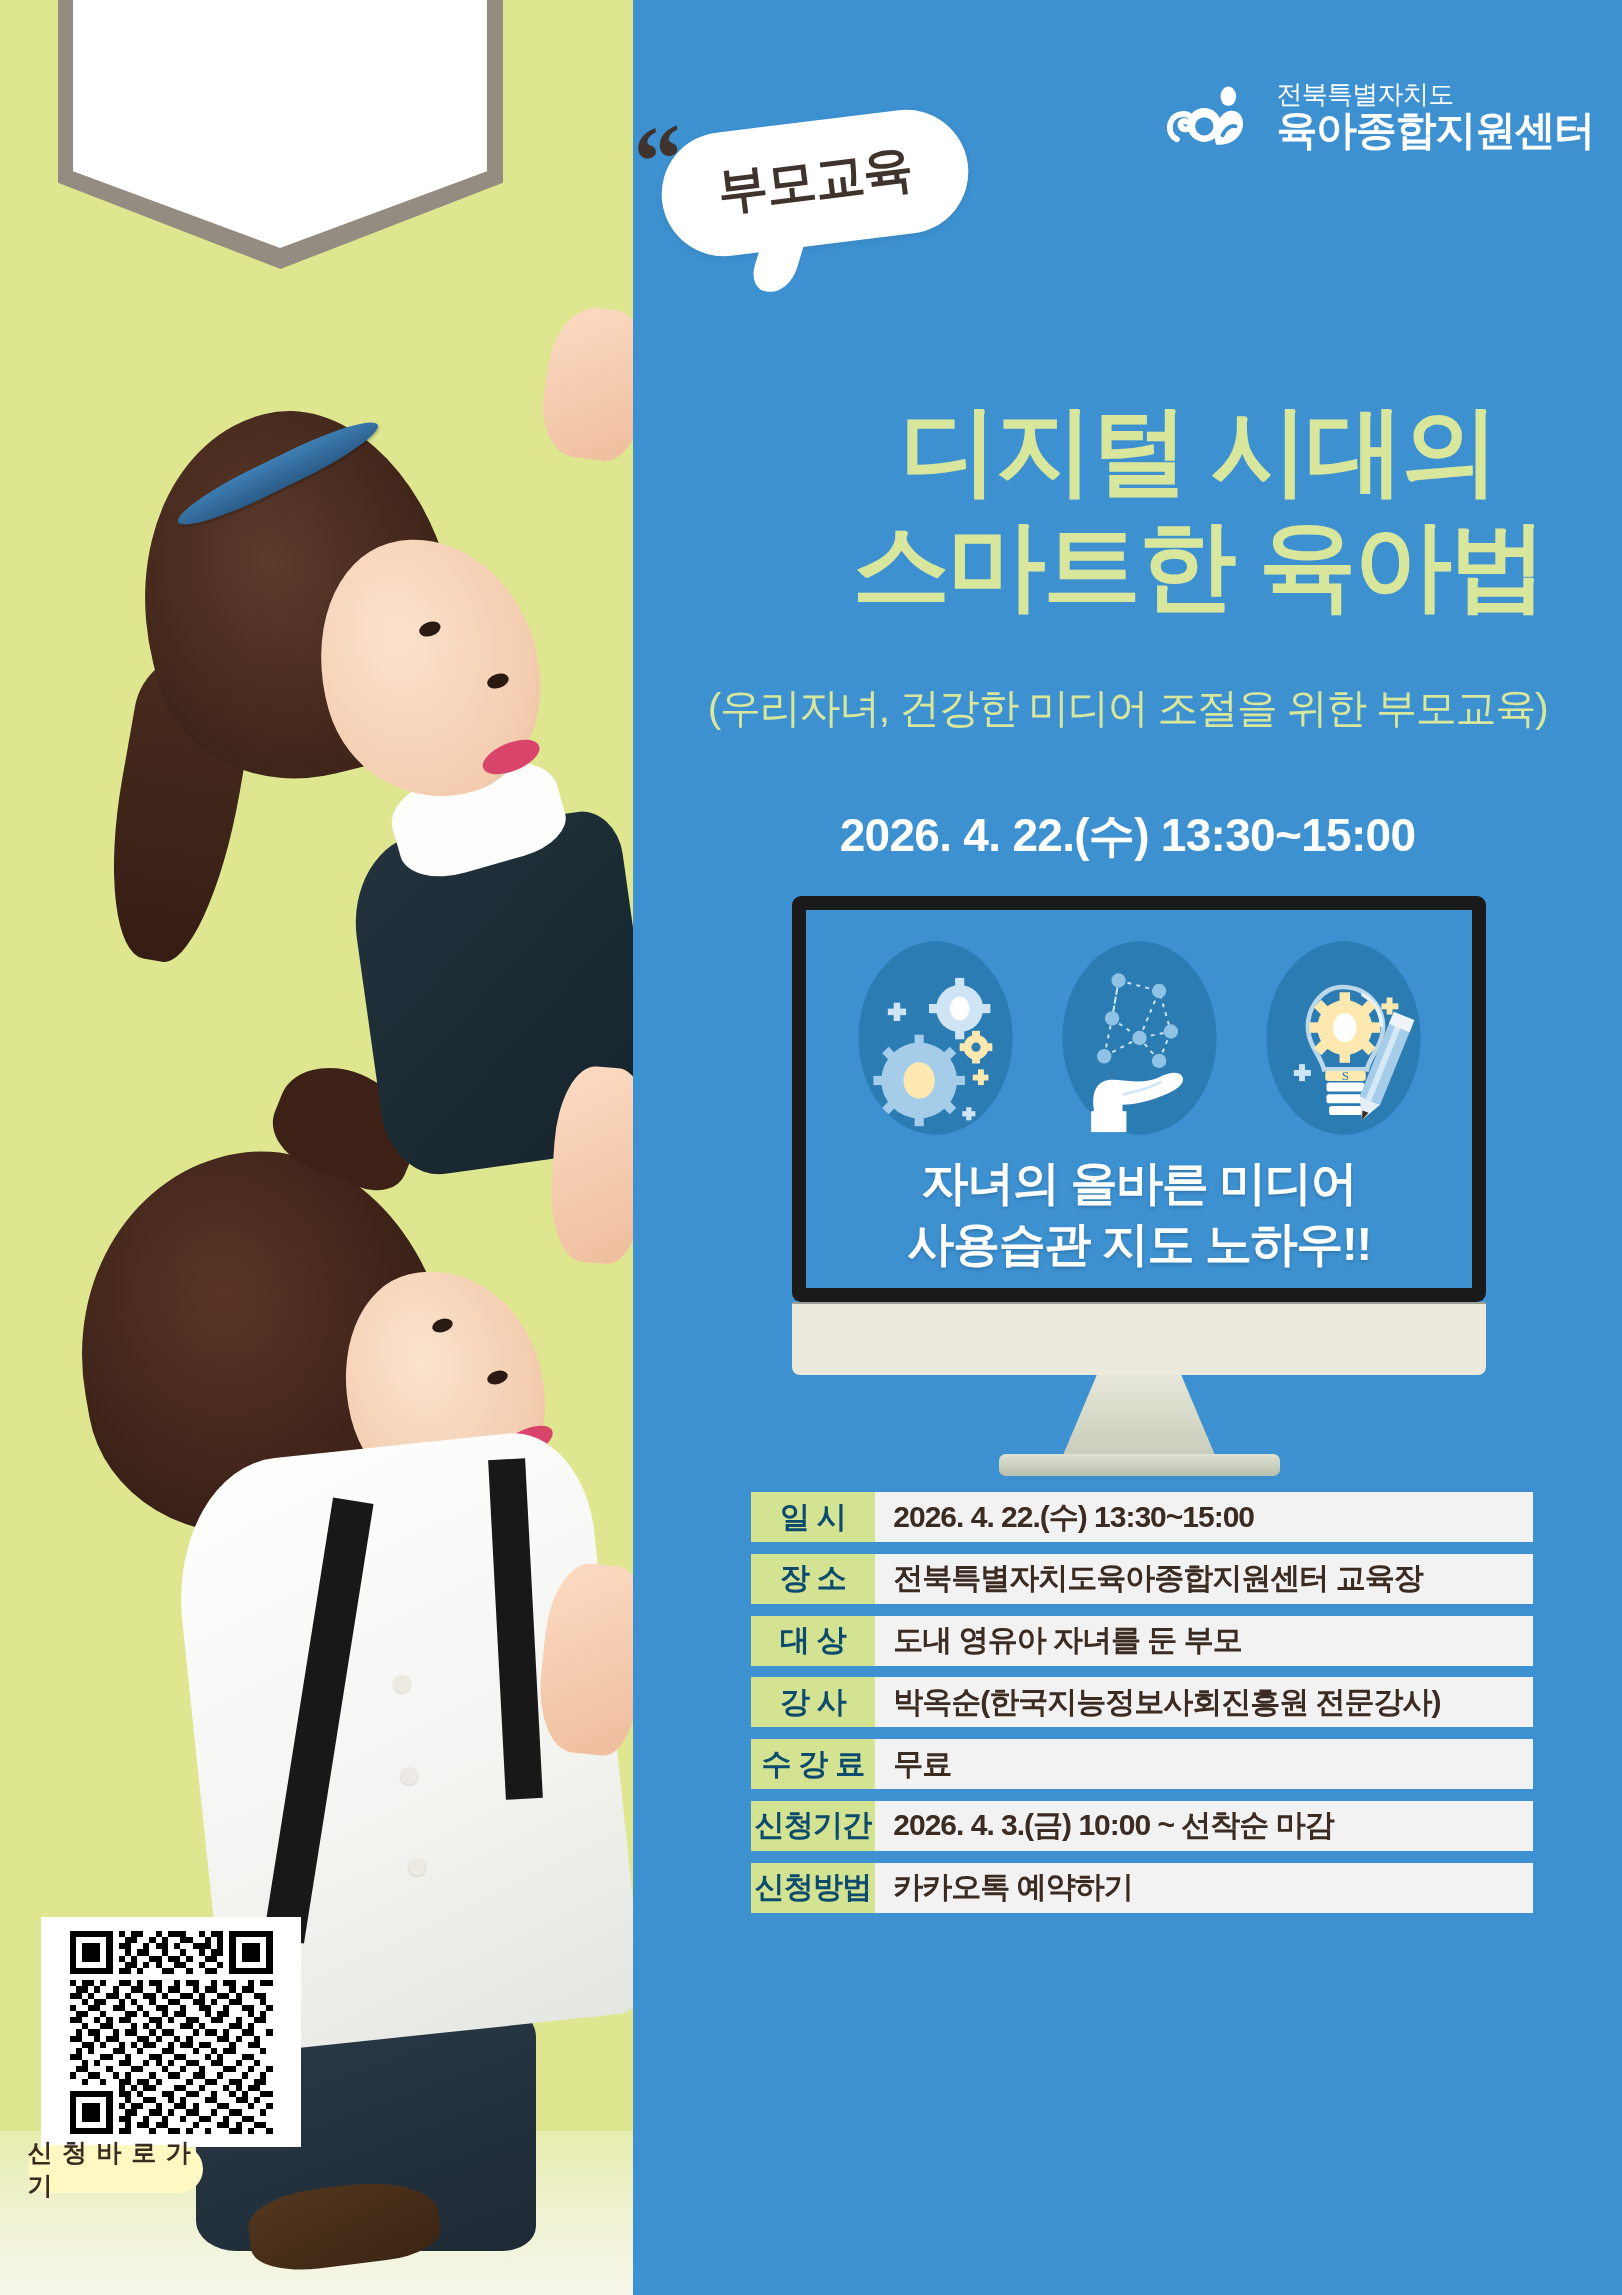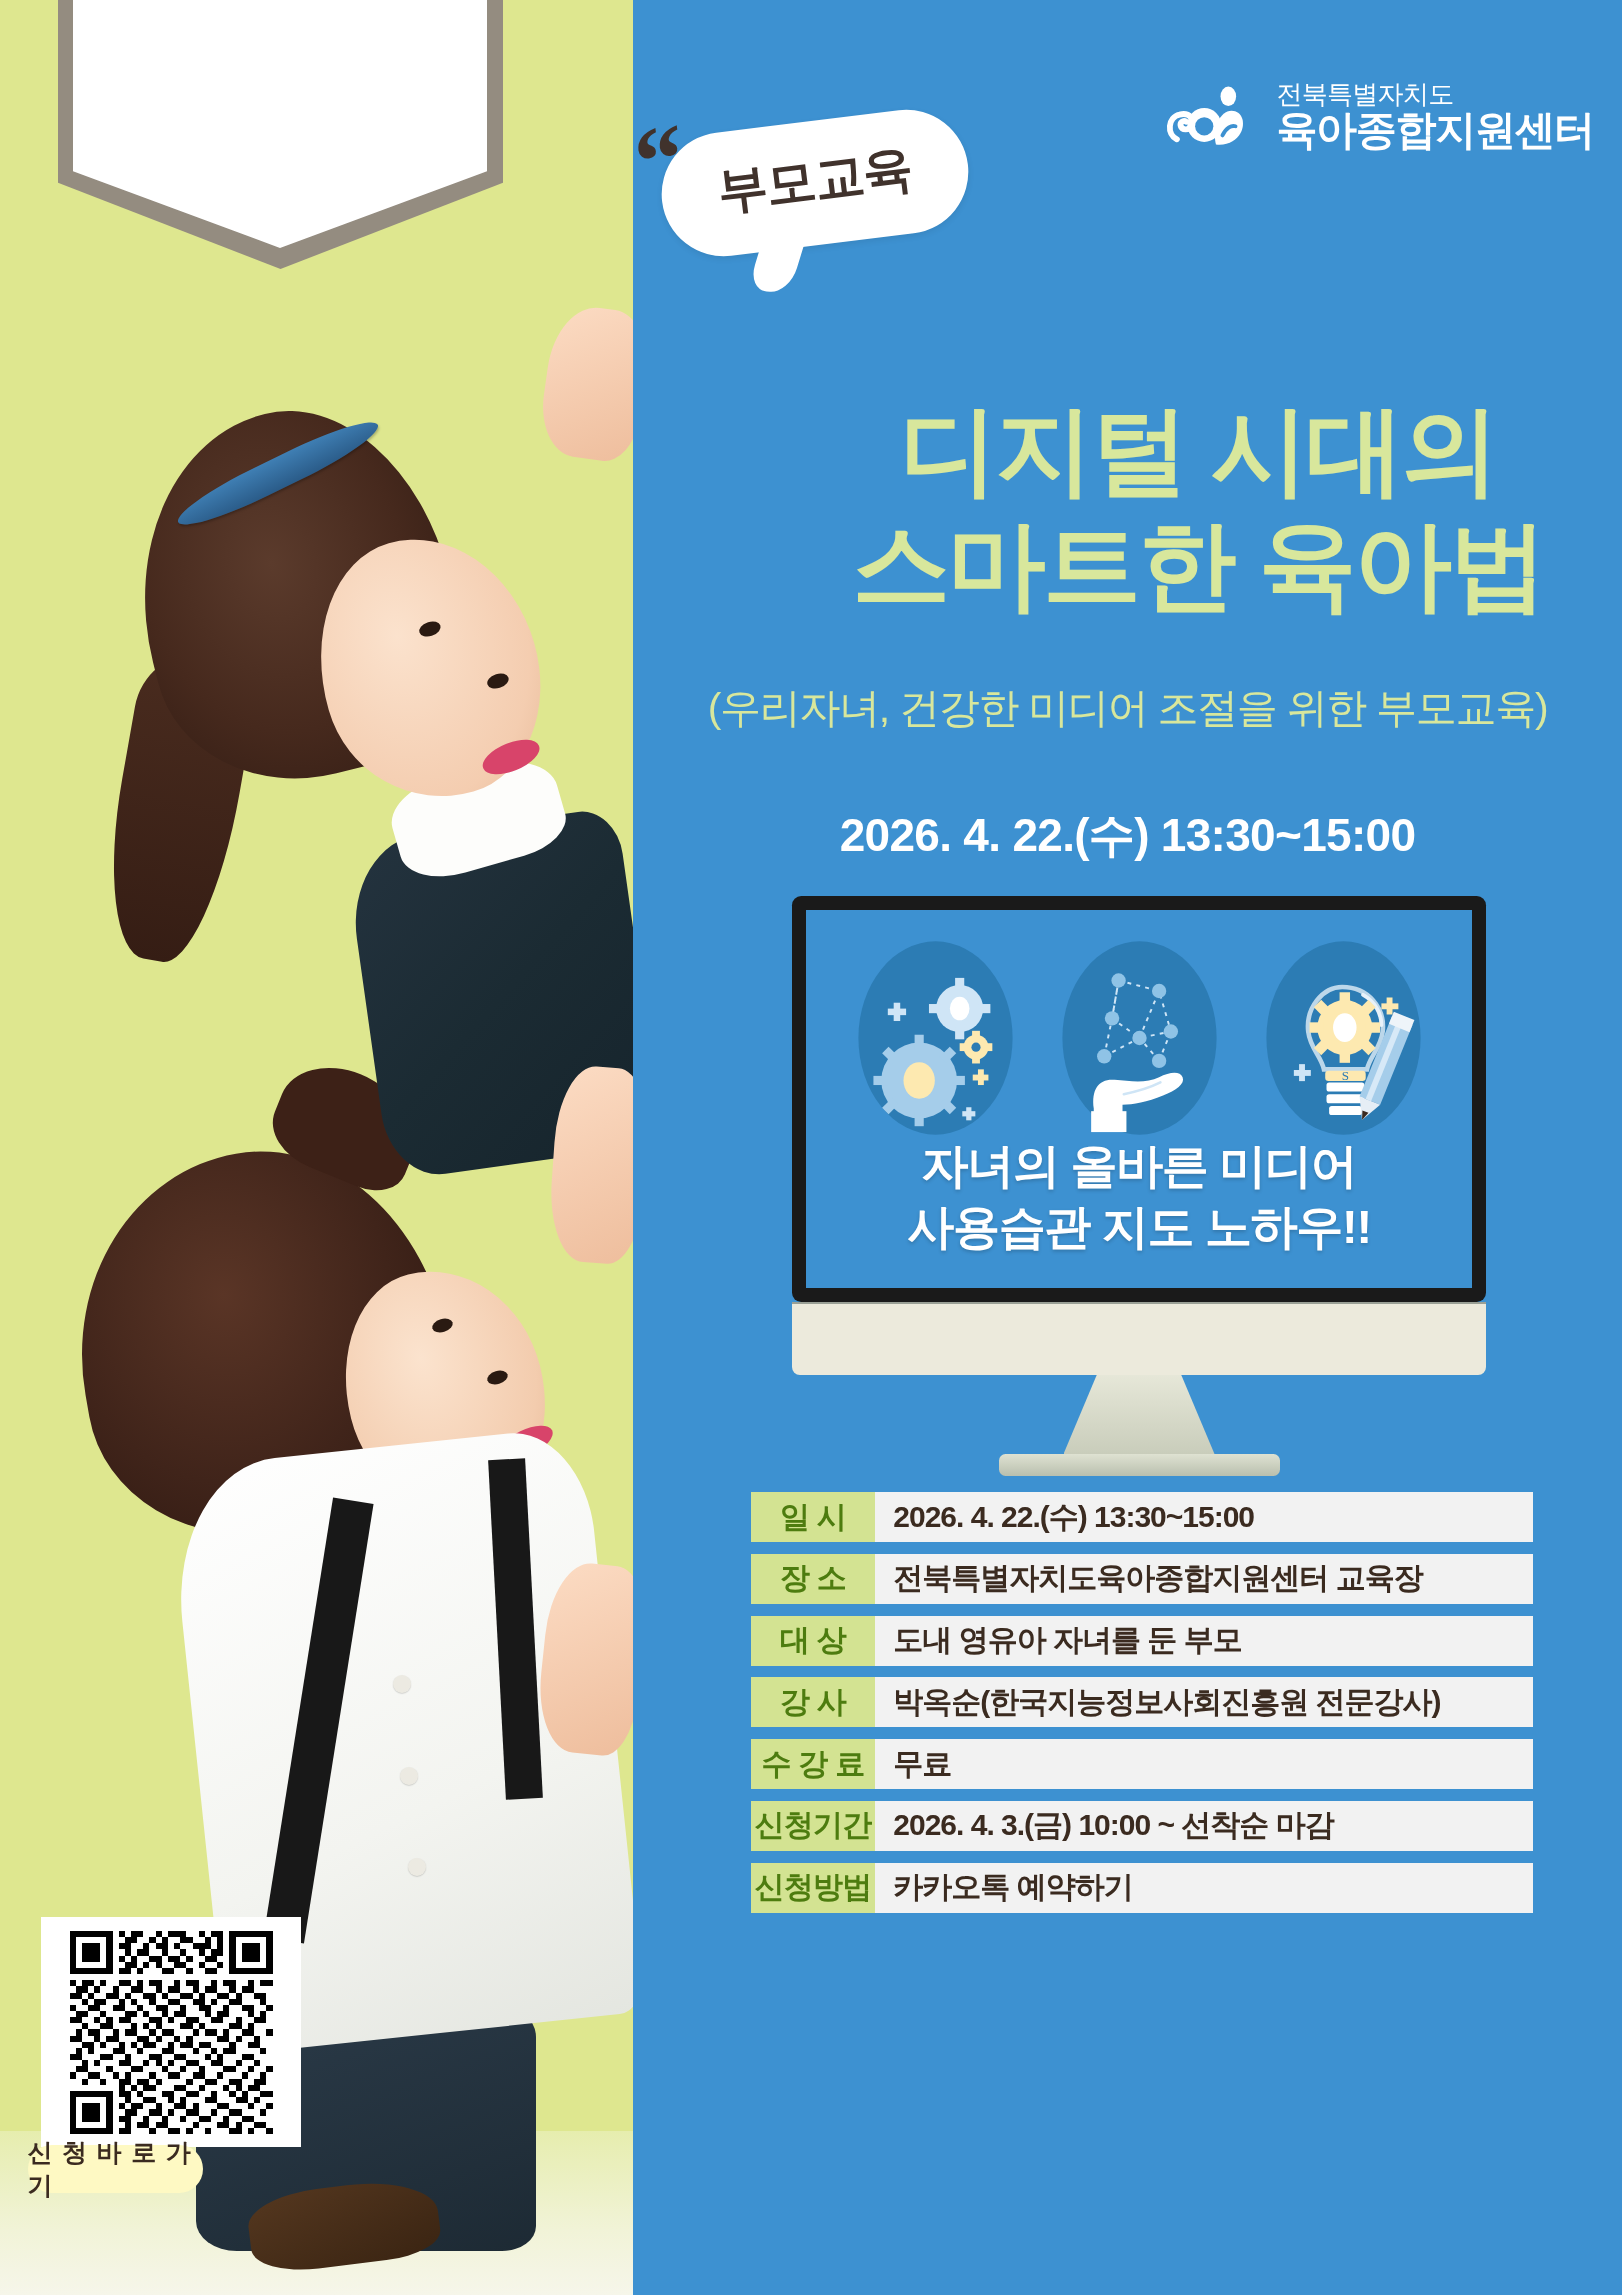--- a/index.html
+++ b/index.html
@@ -131,28 +131,28 @@
   .mon-screen{width:100%;height:100%;background:#3d91d1;}
   .mon-chin{width:694px;height:73px;background:#eceadc;border-radius:0 0 7.9px 7.9px;
      border-top:2px solid #9aa096;box-sizing:border-box;}
   .mon-neck{width:151px;height:79px;margin:0 auto;
      background:linear-gradient(180deg,#e6e7d8,#c9cdbb);
      clip-path:polygon(22% 0,78% 0,100% 100%,0 100%);}
   .mon-base{width:281px;height:22px;margin:0 auto;
      background:linear-gradient(180deg,#dfe2d2,#b9bfae);border-radius:6.5px;}
   .icons{display:flex;justify-content:center;gap:47px;padding-top:30px;}
   .icon-e{width:157px;height:196px;}
-  .screen-text{text-align:center;color:#fff;font-weight:bold;
+  .screen-text{margin-top:17px;text-align:center;color:#fff;font-weight:bold;
      font-size:47px;line-height:1.28;letter-spacing:-1.3px;
      text-shadow:0 2px 3.9px rgba(0,0,0,.18);}
 
   
   .table{position:absolute;left:751px;top:1492px;width:782px;}
   .row{display:flex;margin-bottom:11.8px;height:50px;}
-  .cell-k{width:124px;background:#d3e392;color:#4d7c0f;font-weight:bold;
+  .cell-k{width:124px;background:#d3e392;color:#0c4a6e;font-weight:bold;
      font-size:30px;display:flex;align-items:center;justify-content:center;
      letter-spacing:-0.7px;flex:none;}
   .cell-v{flex:1;background:#f2f2f2;color:#3b2b20;font-weight:bold;font-size:30px;
      display:flex;align-items:center;padding-left:18.3px;letter-spacing:-1px;
      white-space:nowrap;overflow:hidden;}
 
   
   .qr-box{position:absolute;left:41px;top:1917px;width:260px;height:230px;
      background:#fff;display:flex;align-items:center;justify-content:center;}
   .qr-img{width:216px;height:203px;}

